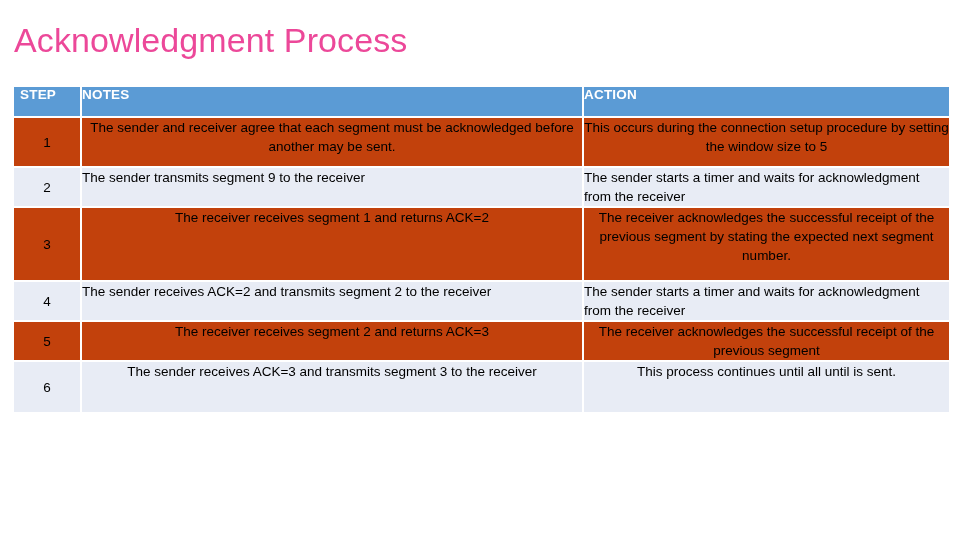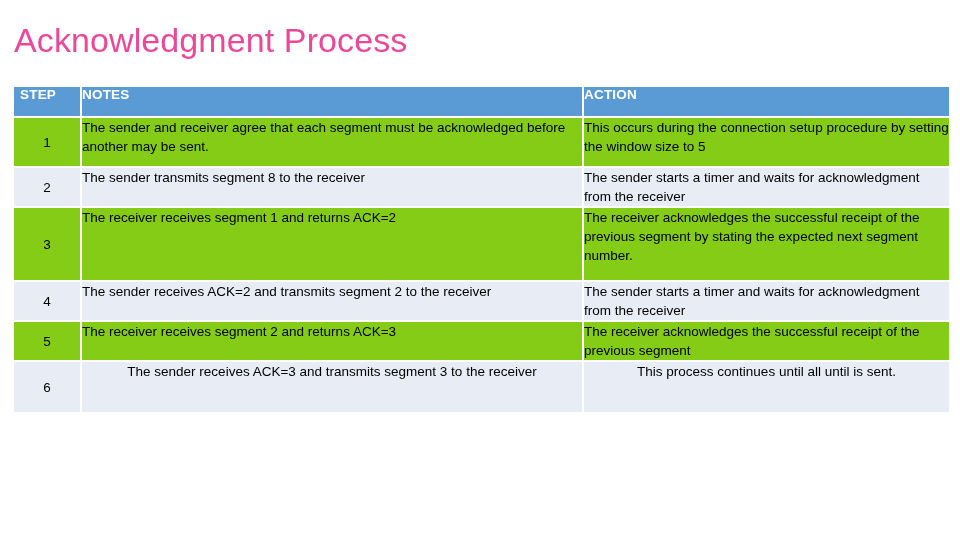--- a/index.html
+++ b/index.html
@@ -87,21 +87,21 @@
   }
 
   tbody td.cell-step {
     text-align: center;
     vertical-align: middle;
     padding: 0 4px;
     font-size: 13.5px;
   }
 
   
-  tbody tr.band-dark  td { background: #84cc16; }
+  tbody tr.band-dark  td { background: #c2410c; text-align: center; }
   tbody tr.band-light td { background: #e8ecf5; }
 
   
   tr.row-h1 td { height: 48px; }
   tr.row-h2 td { height: 32px; }
   tr.row-h3 td { height: 72px; margin-left: 26px; }
   tr.row-h4 td { height: 32px; }
   tr.row-h5 td { height: 28px; }
   tr.row-h6 td { height: 50px; text-align: center; }
 </style>
@@ -129,21 +129,21 @@
       <tbody>
 
         <tr class="band-dark row-h1">
           <td class="cell-step">1</td>
           <td>The sender and receiver agree that each segment must be acknowledged before another may be sent.</td>
           <td>This occurs during the connection setup procedure by setting the window size to 5</td>
         </tr>
 
         <tr class="band-light row-h2">
           <td class="cell-step">2</td>
-          <td>The sender transmits segment 8 to the receiver</td>
+          <td>The sender transmits segment 9 to the receiver</td>
           <td>The sender starts a timer and waits for acknowledgment from the receiver</td>
         </tr>
 
         <tr class="band-dark row-h3">
           <td class="cell-step">3</td>
           <td>The receiver receives segment 1 and returns ACK=2</td>
           <td>The receiver acknowledges the successful receipt of the previous segment by stating the expected next segment number.</td>
         </tr>
 
         <tr class="band-light row-h4">

